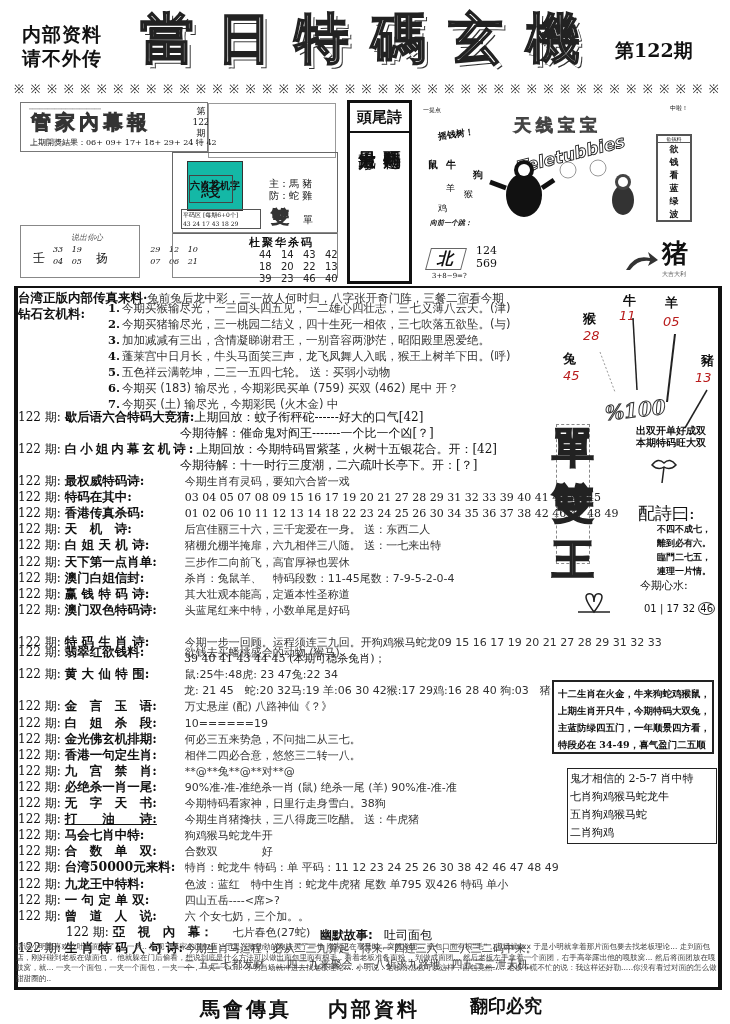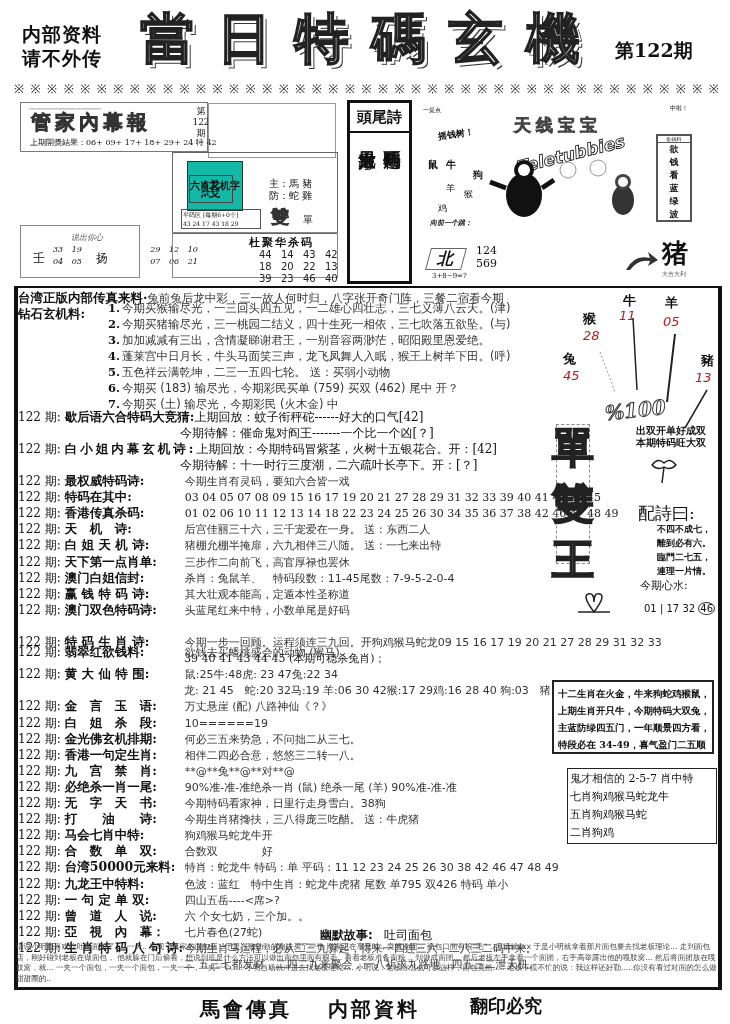--- a/index.html
+++ b/index.html
@@ -208,28 +208,28 @@
     <div class="row" style="top: 650.1px; left: 184px;"><span class="num">39 40 41 43 44 45 (本期可稳杀兔肖)；</span></div>
     <div class="row" style="top: 666.2px;"><span class="pref">122 期:</span><span class="lbl" style="min-width: 120px; margin-left: 4px;">黄 大 仙 特 围:</span><span class="val">鼠:25牛:48虎: 23 47兔:22 34</span></div>
     <div class="row" style="top: 682.3px; left: 184px;"><span class="val">龙: 21 45　蛇:20 32马:19 羊:06 30 42猴:17 29鸡:16 28 40 狗:03　猪: 02 26 38</span></div>
     <div class="row" style="top: 698.4px;"><span class="pref">122 期:</span><span class="lbl" style="min-width: 120px; margin-left: 4px;">金　言　玉　语:</span><span class="val">万丈悬崖 (配) 八路神仙《？》</span></div>
     <div class="row" style="top: 714.5px;"><span class="pref">122 期:</span><span class="lbl" style="min-width: 120px; margin-left: 4px;">白　姐　杀　段:</span><span class="val">10======19</span></div>
     <div class="row" style="top: 730.6px;"><span class="pref">122 期:</span><span class="lbl" style="min-width: 120px; margin-left: 4px;">金光佛玄机排期:</span><span class="val">何必三五来势急，不问拙二从三七。</span></div>
     <div class="row" style="top: 746.7px;"><span class="pref">122 期:</span><span class="lbl" style="min-width: 120px; margin-left: 4px;">香港一句定生肖:</span><span class="val">相伴二四必合意，悠悠三二转一八。</span></div>
     <div class="row" style="top: 762.8px;"><span class="pref">122 期:</span><span class="lbl" style="min-width: 120px; margin-left: 4px;">九　宫　禁　肖:</span><span class="val">**@**兔**@**对**@</span></div>
     <div class="row" style="top: 778.9px;"><span class="pref">122 期:</span><span class="lbl" style="min-width: 120px; margin-left: 4px;">必绝杀一肖一尾:</span><span class="val">90%准-准-准绝杀一肖 (鼠) 绝杀一尾 (羊) 90%准-准-准</span></div>
     <div class="row" style="top: 795px;"><span class="pref">122 期:</span><span class="lbl" style="min-width: 120px; margin-left: 4px;">无　字　天　书:</span><span class="val">今期特码看家神，日里行走身雪白。38狗</span></div>
-    <div class="row" style="top: 811.1px;"><span class="pref">122 期:</span><span class="lbl" style="min-width: 120px; margin-left: 4px;">打　　油　　诗:</span><span class="val">今期生肖猪搀扶，三八得庞三吃醋。 送：牛虎猪</span></div>
+    <div class="row" style="top: 811.1px;"><span class="pref">122 期:</span><span class="lbl" style="min-width: 120px; margin-left: 4px; text-decoration: underline;">打　　油　　诗:</span><span class="val">今期生肖猪搀扶，三八得庞三吃醋。 送：牛虎猪</span></div>
     <div class="row" style="top: 827.2px;"><span class="pref">122 期:</span><span class="lbl" style="min-width: 120px; margin-left: 4px;">马会七肖中特:</span><span class="val">狗鸡猴马蛇龙牛开</span></div>
     <div class="row" style="top: 843.3px;"><span class="pref">122 期:</span><span class="lbl" style="min-width: 120px; margin-left: 4px;">合　数　单　双:</span><span class="val">合数双　　　　好</span></div>
     <div class="row" style="top: 859.4px;"><span class="pref">122 期:</span><span class="lbl" style="min-width: 120px; margin-left: 4px;">台湾50000元来料:</span><span class="val">特肖：蛇龙牛 特码：单 平码：11 12 23 24 25 26 30 38 42 46 47 48 49</span></div>
     <div class="row" style="top: 875.5px;"><span class="pref">122 期:</span><span class="lbl" style="min-width: 120px; margin-left: 4px;">九龙王中特料:</span><span class="val">色波：蓝红　特中生肖：蛇龙牛虎猪 尾数 单795 双426 特码 单小</span></div>
     <div class="row" style="top: 891.6px;"><span class="pref">122 期:</span><span class="lbl" style="min-width: 120px; margin-left: 4px;">一 句 定 单 双:</span><span class="val">四山五岳----&lt;席&gt;?</span></div>
     <div class="row" style="top: 907.7px;"><span class="pref">122 期:</span><span class="lbl" style="min-width: 120px; margin-left: 4px;">曾　道　人　说:</span><span class="val">六 个女七奶，三个加。。</span></div>
-    <div class="row" style="top: 923.8px;"><span class="pref">122 期:</span><span class="lbl" style="min-width: 120px; margin-left: 4px;">亞　視　內　幕：</span><span class="val">七片春色(27蛇)</span></div>
+    <div class="row" style="top: 923.8px; margin-left: 48px;"><span class="pref">122 期:</span><span class="lbl" style="min-width: 120px; margin-left: 4px;">亞　視　內　幕：</span><span class="val">七片春色(27蛇)</span></div>
     <div class="row" style="top: 939.9px;"><span class="pref">122 期:</span><span class="lbl" style="min-width: 120px; margin-left: 4px;">生 肖 特 码 八 句 诗:</span><span class="val">今期生肖马运程，必从二三九算起，得来一四连三六，二八三二码中来。</span></div>
     <div class="row" style="top: 956px; left: 184px;"><span class="val">二 五三七都发财，二四二九来聚会，一八祈求九路地，四五三二泄天机。</span></div>
   </div>
 
 <div class="abs" style="left:545px;top:290px;width:170px;height:150px">
   <div class="hand-lbl" style="left:78px;top:2px">牛</div>
   <div class="hand-num" style="left:74px;top:18px">11</div>
   <div class="hand-lbl" style="left:120px;top:4px">羊</div>
   <div class="hand-num" style="left:118px;top:24px">05</div>
   <div class="hand-lbl" style="left:38px;top:20px">猴</div>

